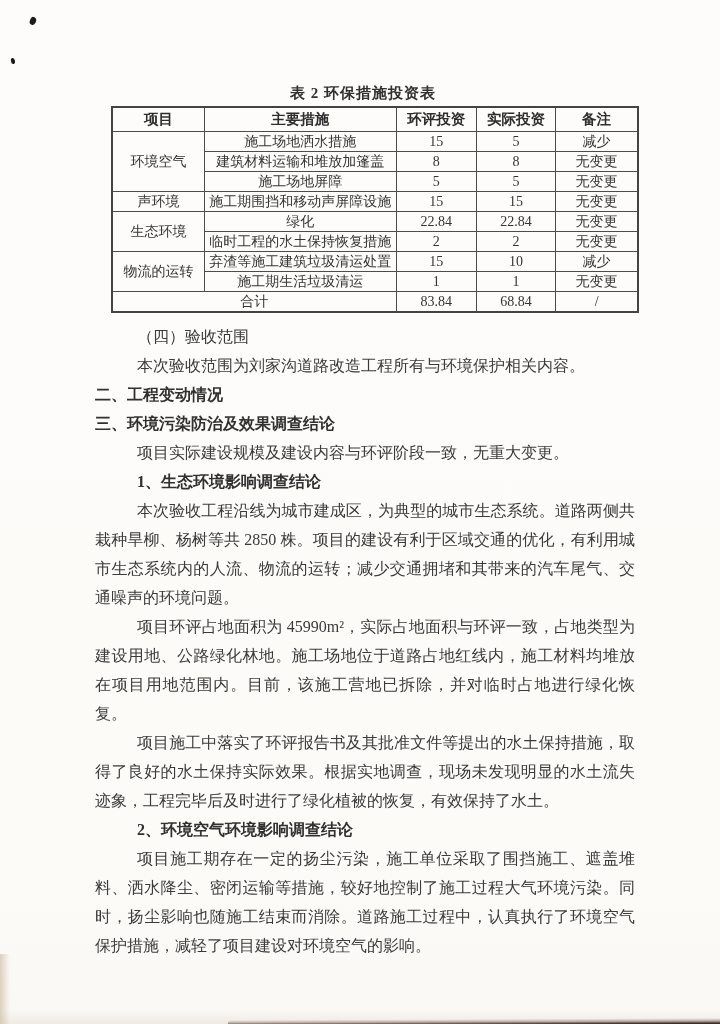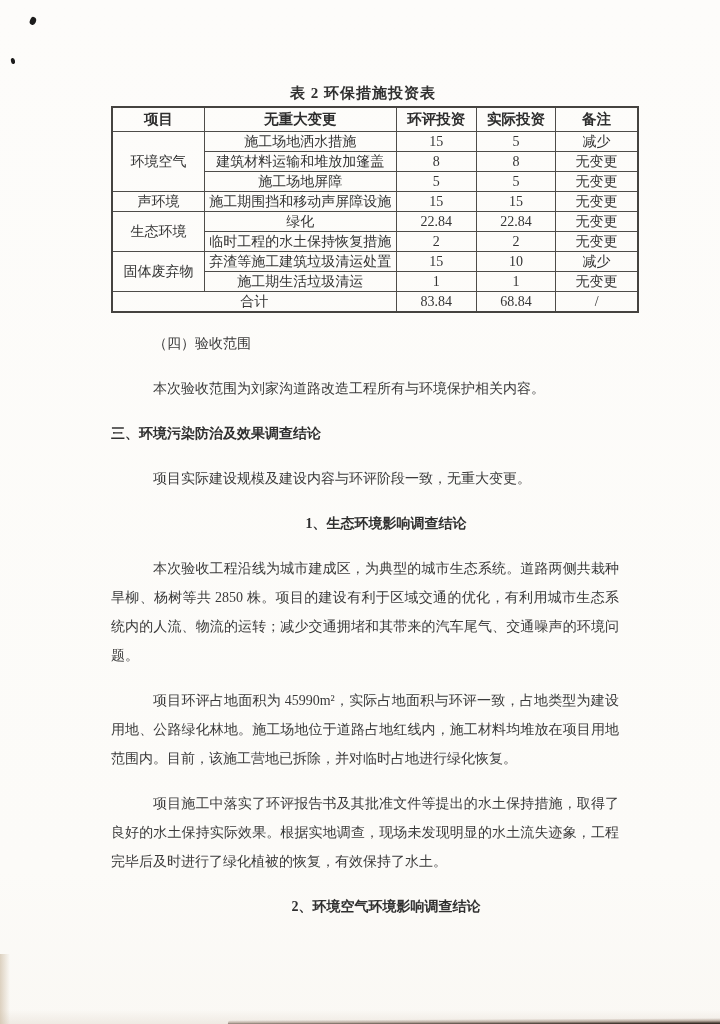--- a/index.html
+++ b/index.html
@@ -63,24 +63,24 @@
   }
   table.inv td { font-size: 14px; height: 19px; }
   .col-cat   { width: 92px; }
   .col-meas  { width: 191px; }
   .col-eia   { width: 80px; }
   .col-act   { width: 79px; }
   .col-note  { width: 82px; }
   
   .docbody { margin-top: 9px; width: 540px; }
   .blk {
-    font-size: 14px; line-height: 29px; color: #3a3a3a; margin: 16px;
+    font-size: 16px; line-height: 29px; color: #3a3a3a; margin: 0;
   }
   .blk.section { font-weight: bold; color: #303030; }
-  .blk.sub { font-weight: bold; color: #303030; padding-left: 42px; text-align: center; }
+  .blk.sub { font-weight: bold; color: #303030; padding-left: 42px; }
   .blk.indent-plain { padding-left: 42px; }
   .blk.para { text-align: justify; text-indent: 42px; }
 </style>
 </head>
 <body>
 
 <div class="page">
   <span class="speck speck-1"></span>
   <span class="speck speck-2"></span>
 
@@ -91,21 +91,21 @@
       <colgroup>
         <col class="col-cat">
           <col class="col-meas">
           <col class="col-eia">
           <col class="col-act">
           <col class="col-note">
       </colgroup>
       <thead>
         <tr>
           <th>项目</th>
-          <th>无重大变更</th>
+          <th>主要措施</th>
           <th>环评投资</th>
           <th>实际投资</th>
           <th>备注</th>
         </tr>
       </thead>
       <tbody id="table-body">
           <tr>
             <td rowspan="3">环境空气</td>
             <td>施工场地洒水措施</td>
             <td>15</td>
@@ -138,21 +138,21 @@
             <td>22.84</td>
             <td>无变更</td>
           </tr>
           <tr>
             <td>临时工程的水土保持恢复措施</td>
             <td>2</td>
             <td>2</td>
             <td>无变更</td>
           </tr>
           <tr>
-            <td rowspan="2">固体废弃物</td>
+            <td rowspan="2">物流的运转</td>
             <td>弃渣等施工建筑垃圾清运处置</td>
             <td>15</td>
             <td>10</td>
             <td>减少</td>
           </tr>
           <tr>
             <td>施工期生活垃圾清运</td>
             <td>1</td>
             <td>1</td>
             <td>无变更</td>
@@ -164,26 +164,28 @@
           <td>83.84</td>
           <td>68.84</td>
           <td>/</td>
         </tr>
       </tfoot>
     </table>
 
     <div class="docbody" id="docbody">
         <div class="blk indent-plain">（四）验收范围</div>
         <div class="blk para">本次验收范围为刘家沟道路改造工程所有与环境保护相关内容。</div>
+        <div class="blk section">二、工程变动情况</div>
         <div class="blk section">三、环境污染防治及效果调查结论</div>
         <div class="blk para">项目实际建设规模及建设内容与环评阶段一致，无重大变更。</div>
         <div class="blk sub">1、生态环境影响调查结论</div>
         <div class="blk para">本次验收工程沿线为城市建成区，为典型的城市生态系统。道路两侧共栽种旱柳、杨树等共 2850 株。项目的建设有利于区域交通的优化，有利用城市生态系统内的人流、物流的运转；减少交通拥堵和其带来的汽车尾气、交通噪声的环境问题。</div>
         <div class="blk para">项目环评占地面积为 45990m²，实际占地面积与环评一致，占地类型为建设用地、公路绿化林地。施工场地位于道路占地红线内，施工材料均堆放在项目用地范围内。目前，该施工营地已拆除，并对临时占地进行绿化恢复。</div>
         <div class="blk para">项目施工中落实了环评报告书及其批准文件等提出的水土保持措施，取得了良好的水土保持实际效果。根据实地调查，现场未发现明显的水土流失迹象，工程完毕后及时进行了绿化植被的恢复，有效保持了水土。</div>
         <div class="blk sub">2、环境空气环境影响调查结论</div>
+        <div class="blk para">项目施工期存在一定的扬尘污染，施工单位采取了围挡施工、遮盖堆料、洒水降尘、密闭运输等措施，较好地控制了施工过程大气环境污染。同时，扬尘影响也随施工结束而消除。道路施工过程中，认真执行了环境空气保护措施，减轻了项目建设对环境空气的影响。</div>
       </div>
   </div>
 
   <div class="bottom-fade"></div>
   <div class="bottom-edge"></div>
   <div class="corner-smudge"></div>
 </div>
 
 </body></html>

